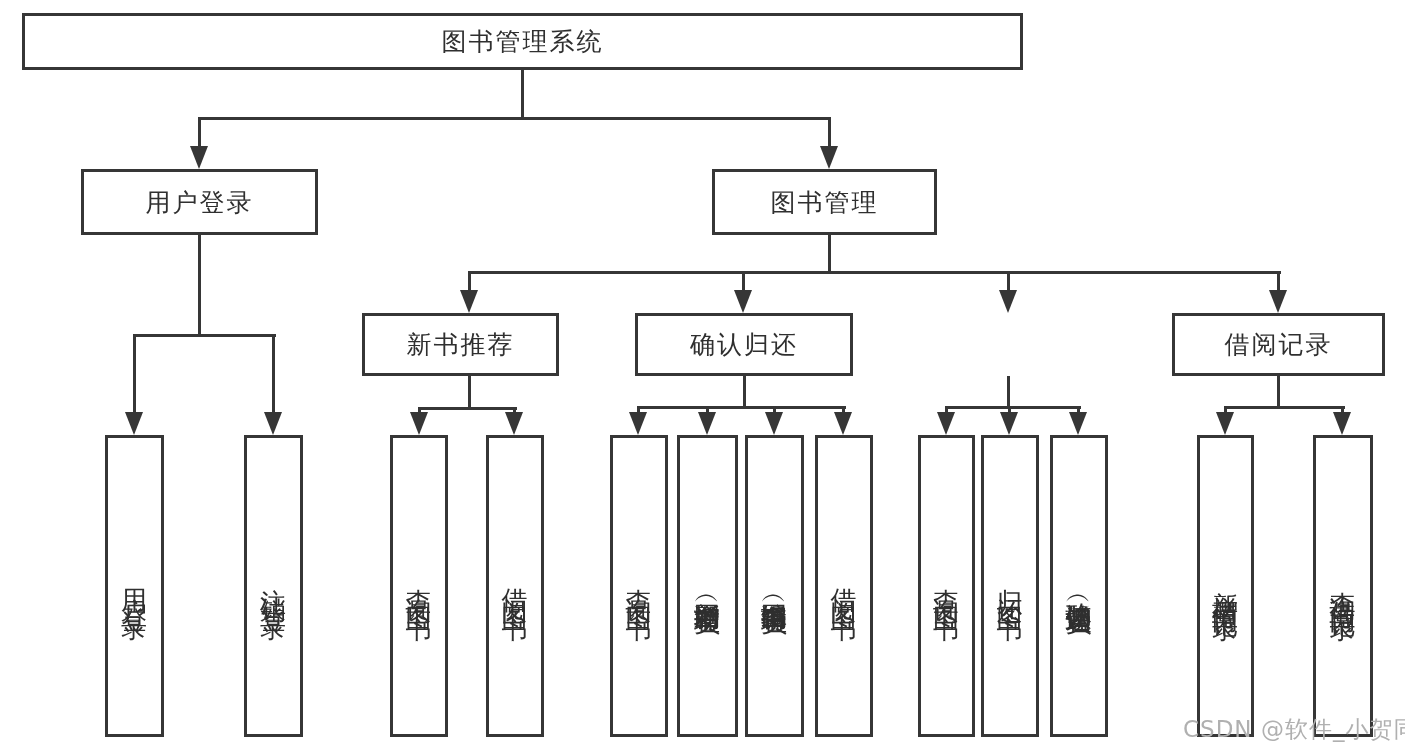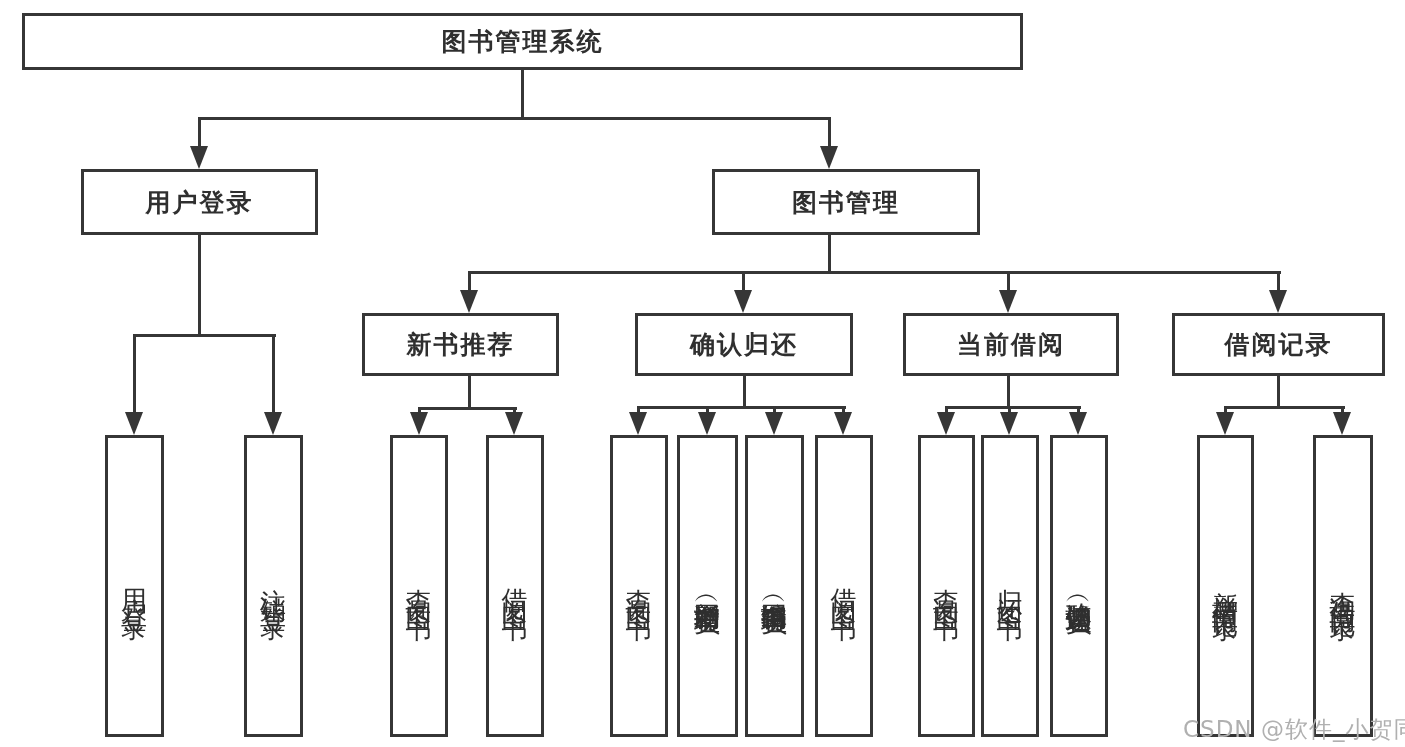--- a/index.html
+++ b/index.html
@@ -5,21 +5,21 @@
   html,body{margin:0;padding:0;background:#ffffff;}
   .stage{
     position:relative;width:1405px;height:747px;background:#ffffff;overflow:hidden;
     font-family:"DejaVu Sans",sans-serif;
   }
   .box{
     position:absolute;box-sizing:border-box;background:#ffffff;
     border:3px solid #363636;color:#2f2f2f;
     display:flex;align-items:center;justify-content:center;text-align:center;
   }
-  .h{font-size:25px;letter-spacing:2px;white-space:nowrap;font-weight:bold;}
+  .h{font-size:25px;letter-spacing:2px;white-space:nowrap;}
   .v{
     top:435px;height:302px;writing-mode:vertical-rl;text-orientation:mixed;
     font-size:26px;line-height:1;
   }
   .sp-lg{letter-spacing:9px;}
   .sp-md{letter-spacing:5px;}
   .sp-sm{letter-spacing:1px;}
   .ln{position:absolute;background:#363636;}
   .ar{
     position:absolute;width:0;height:0;
@@ -36,32 +36,29 @@
 
 <div class="stage">
 
   <div class="box h" style="left:22px;top:13px;width:1001px;height:57px">
     <span>图书管理系统</span>
   </div>
 
   <div class="box h" style="left:81px;top:169px;width:237px;height:66px">
     <span>用户登录</span>
   </div>
-  <div class="box h" style="left:712px;top:169px;width:268px;height:66px">
+  <div class="box h" style="left:712px;top:169px;width:225px;height:66px">
     <span>图书管理</span>
   </div>
 
   <div class="box h" style="left:362px;top:313px;width:197px;height:63px">
     <span>新书推荐</span>
   </div>
   <div class="box h" style="left:635px;top:313px;width:218px;height:63px">
     <span>确认归还</span>
-  </div>
-  <div class="box h" style="left:903px;top:313px;width:216px;height:63px">
-    <span>当前借阅</span>
   </div>
   <div class="box h" style="left:1172px;top:313px;width:213px;height:63px">
     <span>借阅记录</span>
   </div>
 
   <div class="box v sp-lg" style="left:105px;width:59px">
     <span>用户登录</span>
   </div>
   <div class="box v sp-lg" style="left:244px;width:59px">
     <span>注销登录</span>

